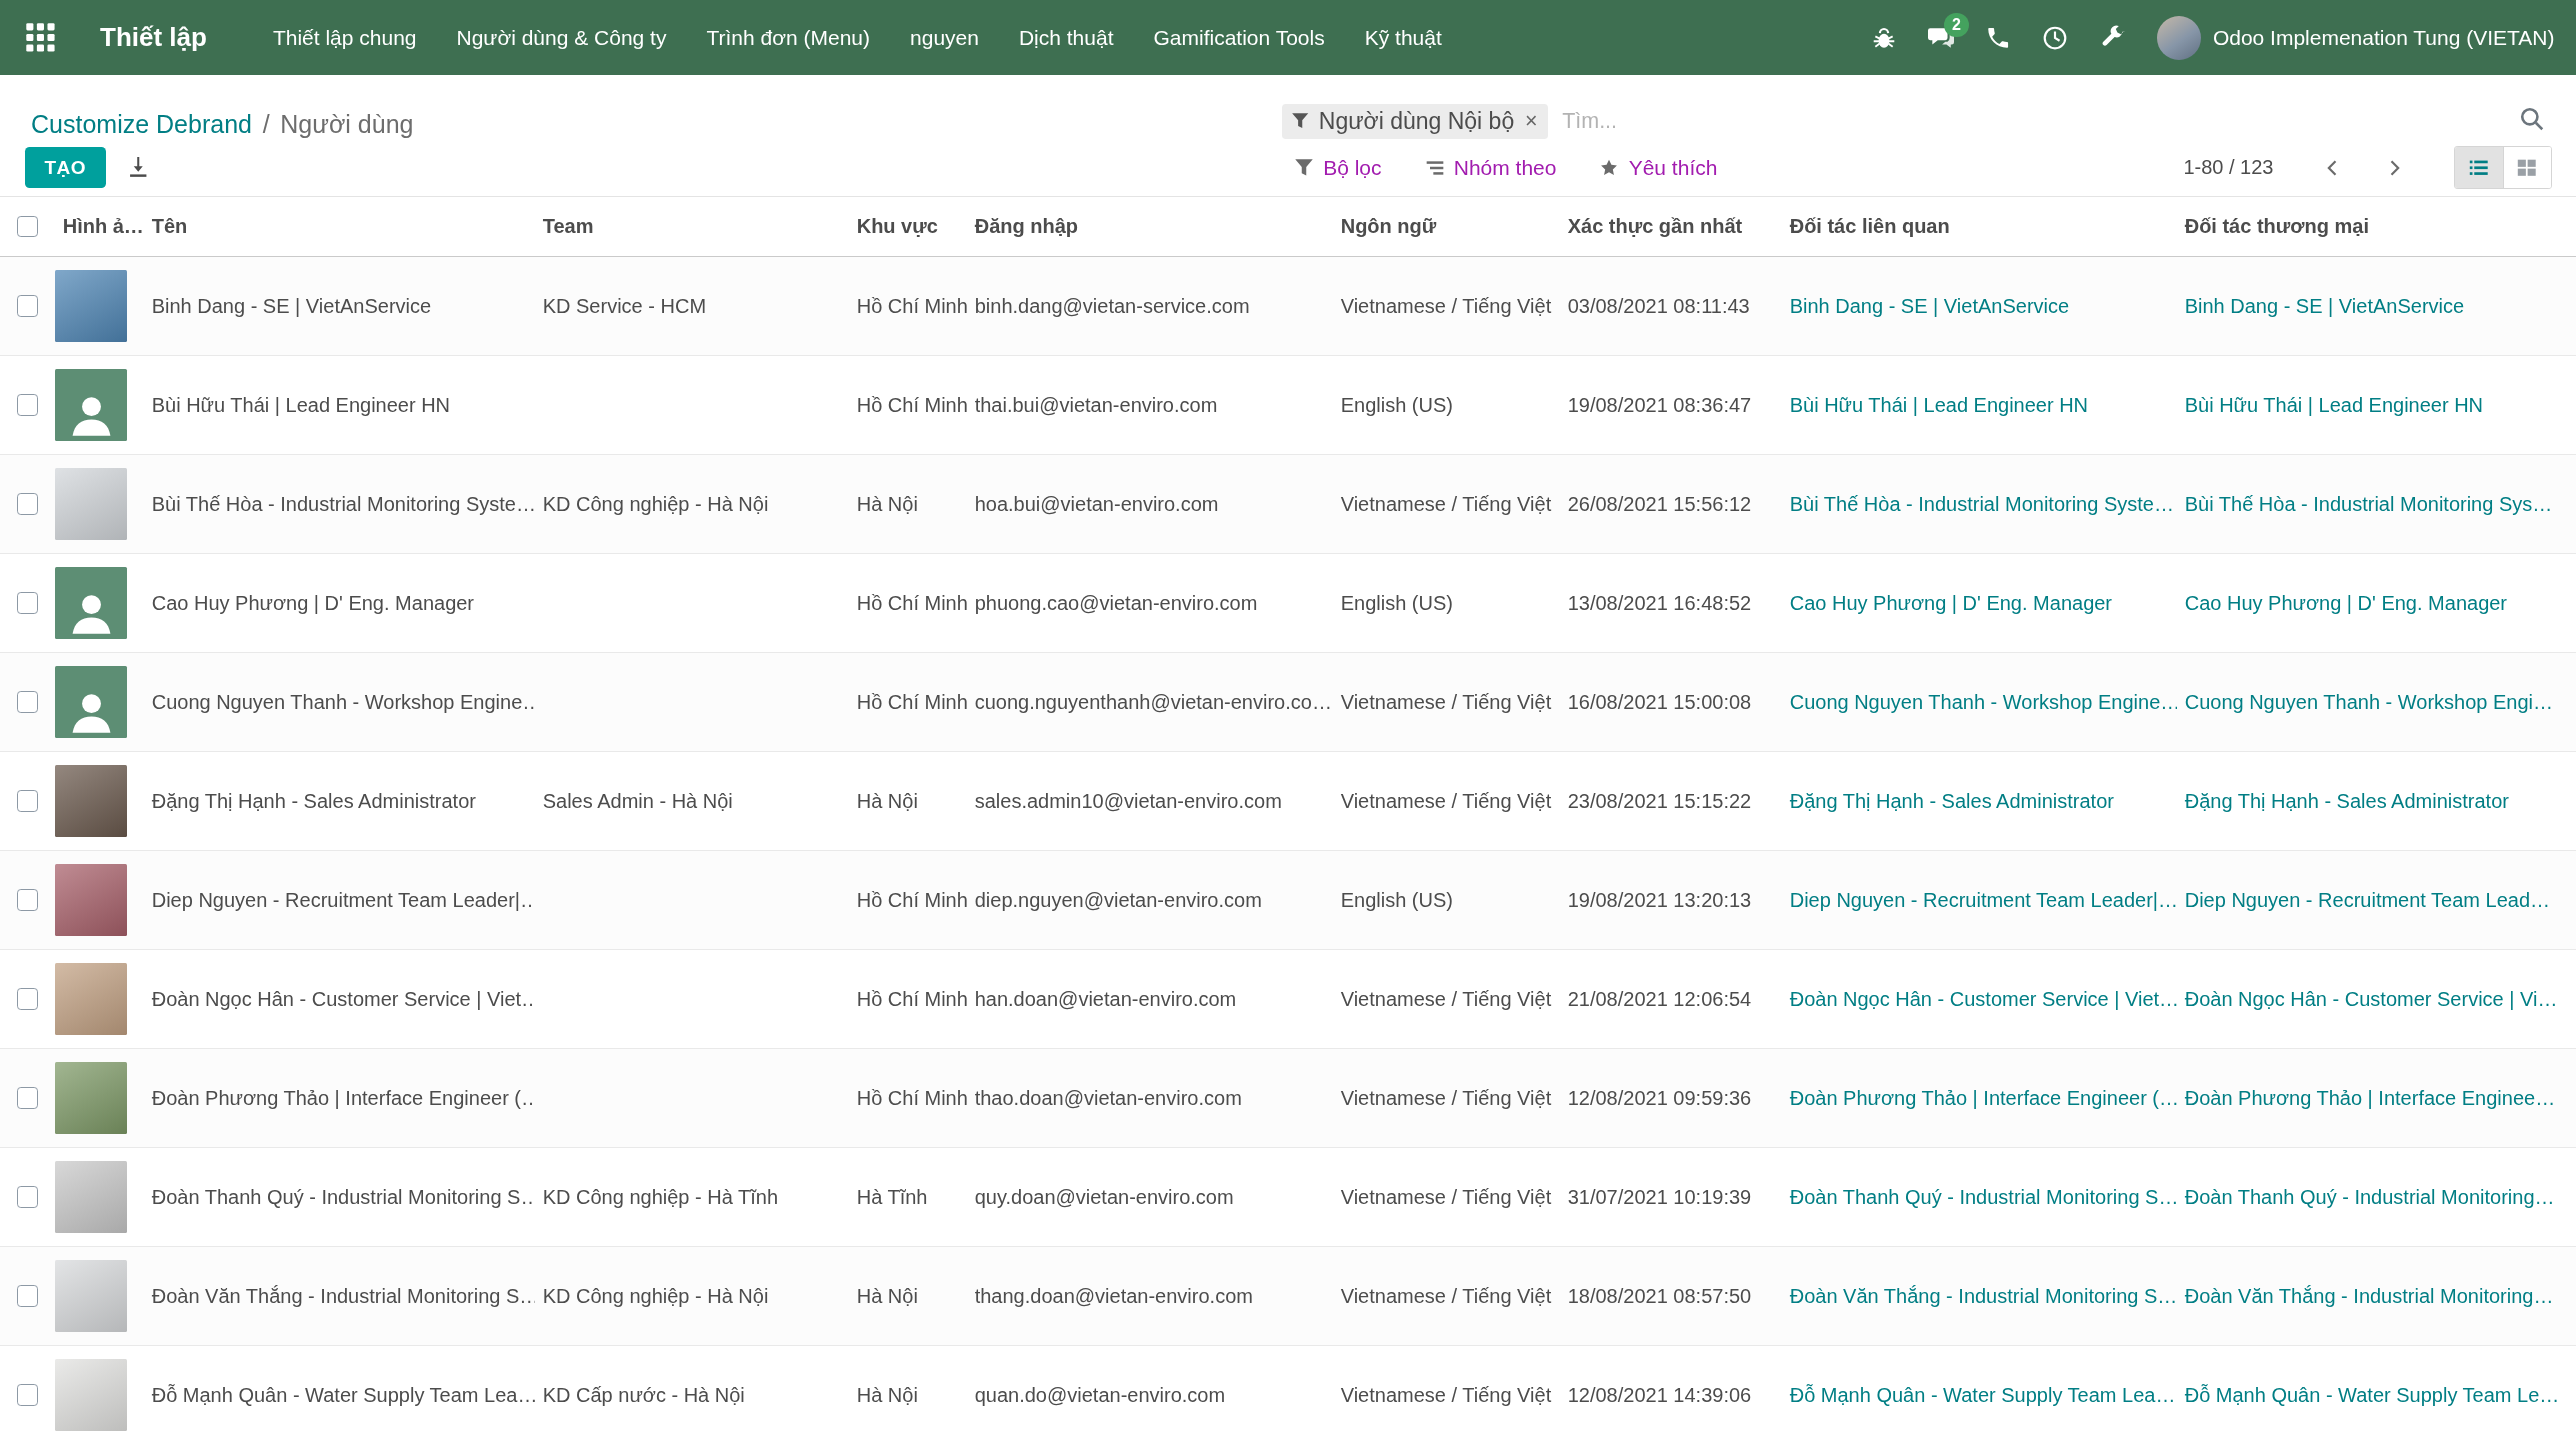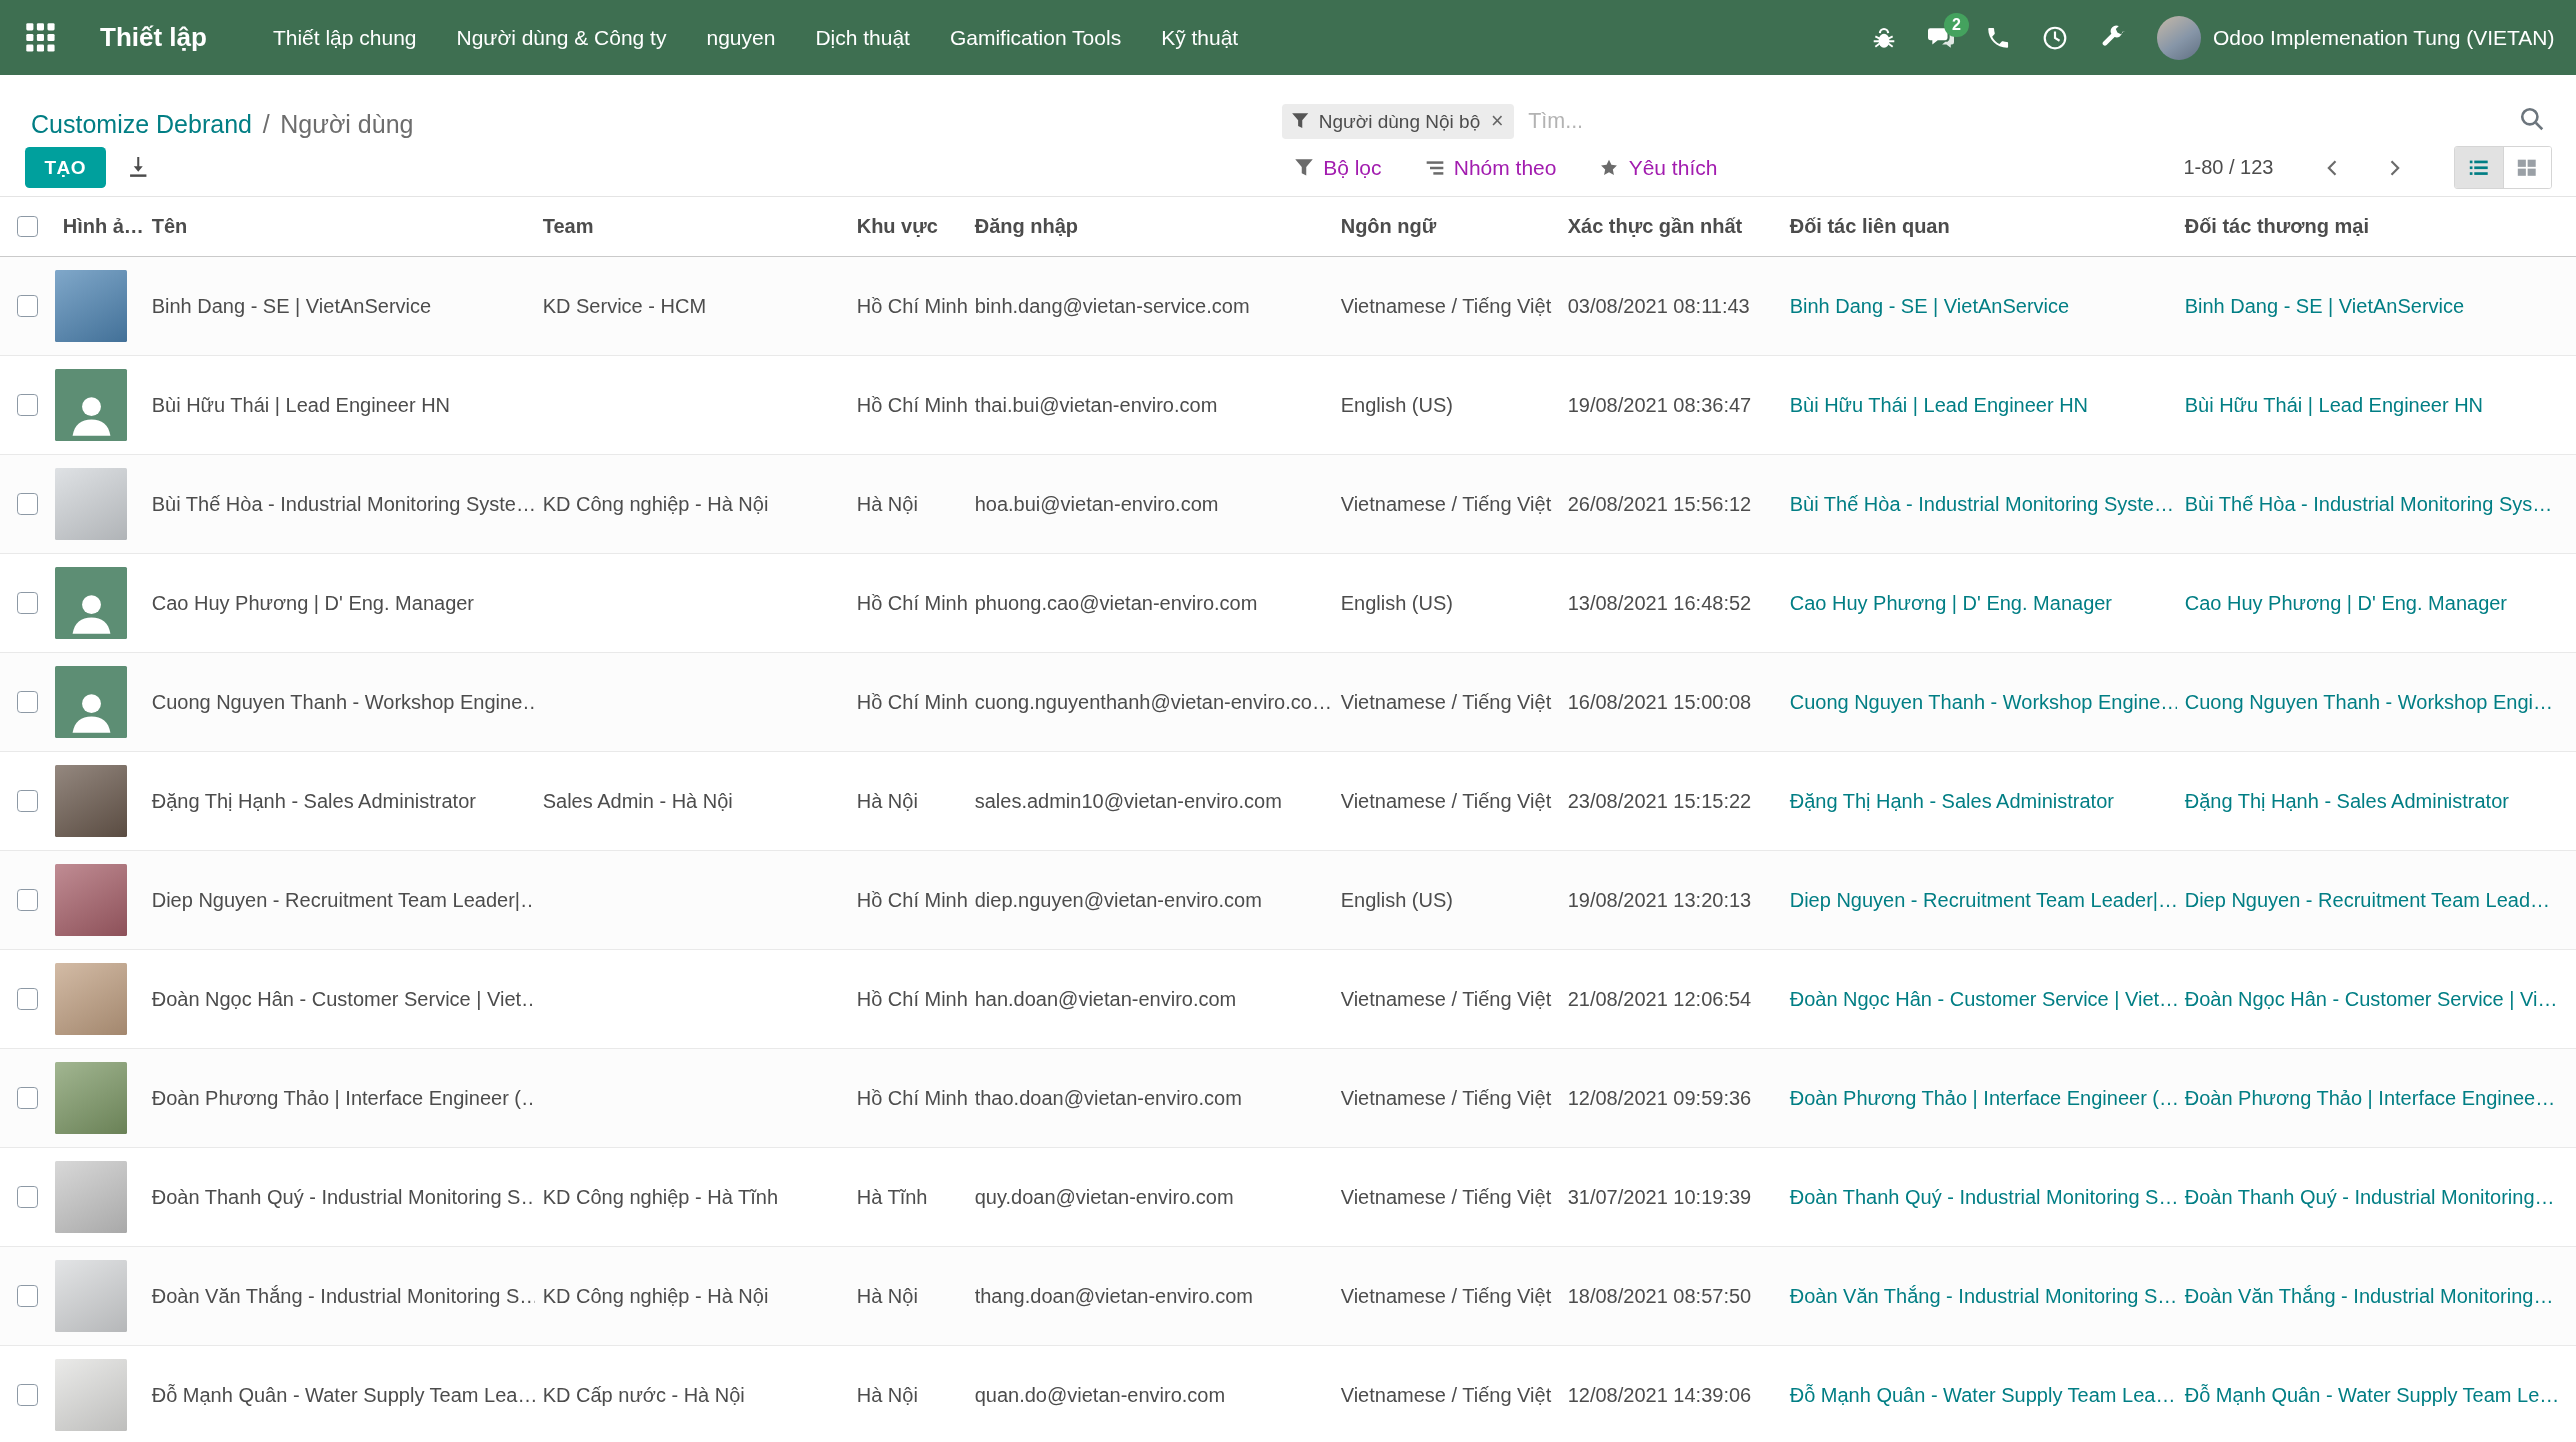--- a/index.html
+++ b/index.html
@@ -46,21 +46,21 @@
   .breadcrumb { font-size:25px; display:flex; align-items:center; gap:10.7px; white-space:nowrap; }
   .breadcrumb a { color:#017e84; }
   .breadcrumb .sep { color:#6d6d6d; }
   .breadcrumb .current { color:#6d6d6d; }
   .searchbar { margin-left:auto; width:1263px; display:flex; align-items:center; }
   .facet {
     display:flex; align-items:center; background:#ececec; border-radius:3.8px;
     height:35px; padding:0 10.7px 0 9.2px; gap:9.2px; flex:0 0 auto;
   }
   .facet-icon svg { width:18.4px; height:18.4px; fill:#555; display:block; }
-  .facet-label { font-size:19px; color:#4c4c4c; white-space:nowrap; }
+  .facet-label { font-size:23px; color:#4c4c4c; white-space:nowrap; }
   .facet-close { font-size:21.5px; color:#666; cursor:pointer; line-height:1; padding-left:1.5px; }
   .search-input {
     flex:1 1 auto; border:none; outline:none; font-size:21.5px; margin-left:14px;
     font-family:"Liberation Sans","DejaVu Sans",sans-serif; color:#4c4c4c; background:transparent;
   }
   .search-input::placeholder { color:#b3b3b3; }
   .search-glass { cursor:pointer; flex:0 0 auto; }
   .search-glass svg { width:26px; height:26px; stroke:#6c757d; fill:none; stroke-width:2.4; }
 
   
@@ -126,20 +126,21 @@
         <rect x="17.4" y="9.2" width="5.5" height="5.5" rx="1"></rect>
       <rect x="1" y="17.4" width="5.5" height="5.5" rx="1"></rect>
         <rect x="9.2" y="17.4" width="5.5" height="5.5" rx="1"></rect>
         <rect x="17.4" y="17.4" width="5.5" height="5.5" rx="1"></rect>
     </svg>
   </div>
   <div class="app-title">Thiết lập</div>
   <nav class="menu" id="topbar-menu">
       <div class="menu-item">Thiết lập chung</div>
       <div class="menu-item">Người dùng &amp; Công ty</div>
+      <div class="menu-item">Trình đơn (Menu)</div>
       <div class="menu-item">nguyen</div>
       <div class="menu-item">Dịch thuật</div>
       <div class="menu-item">Gamification Tools</div>
       <div class="menu-item">Kỹ thuật</div>
     </nav>
 
   <div class="systray">
     <div class="tray-btn">
       <svg viewBox="0 0 24 24">
         <ellipse cx="12" cy="14.5" rx="5" ry="6.5" fill="#fff"></ellipse>

